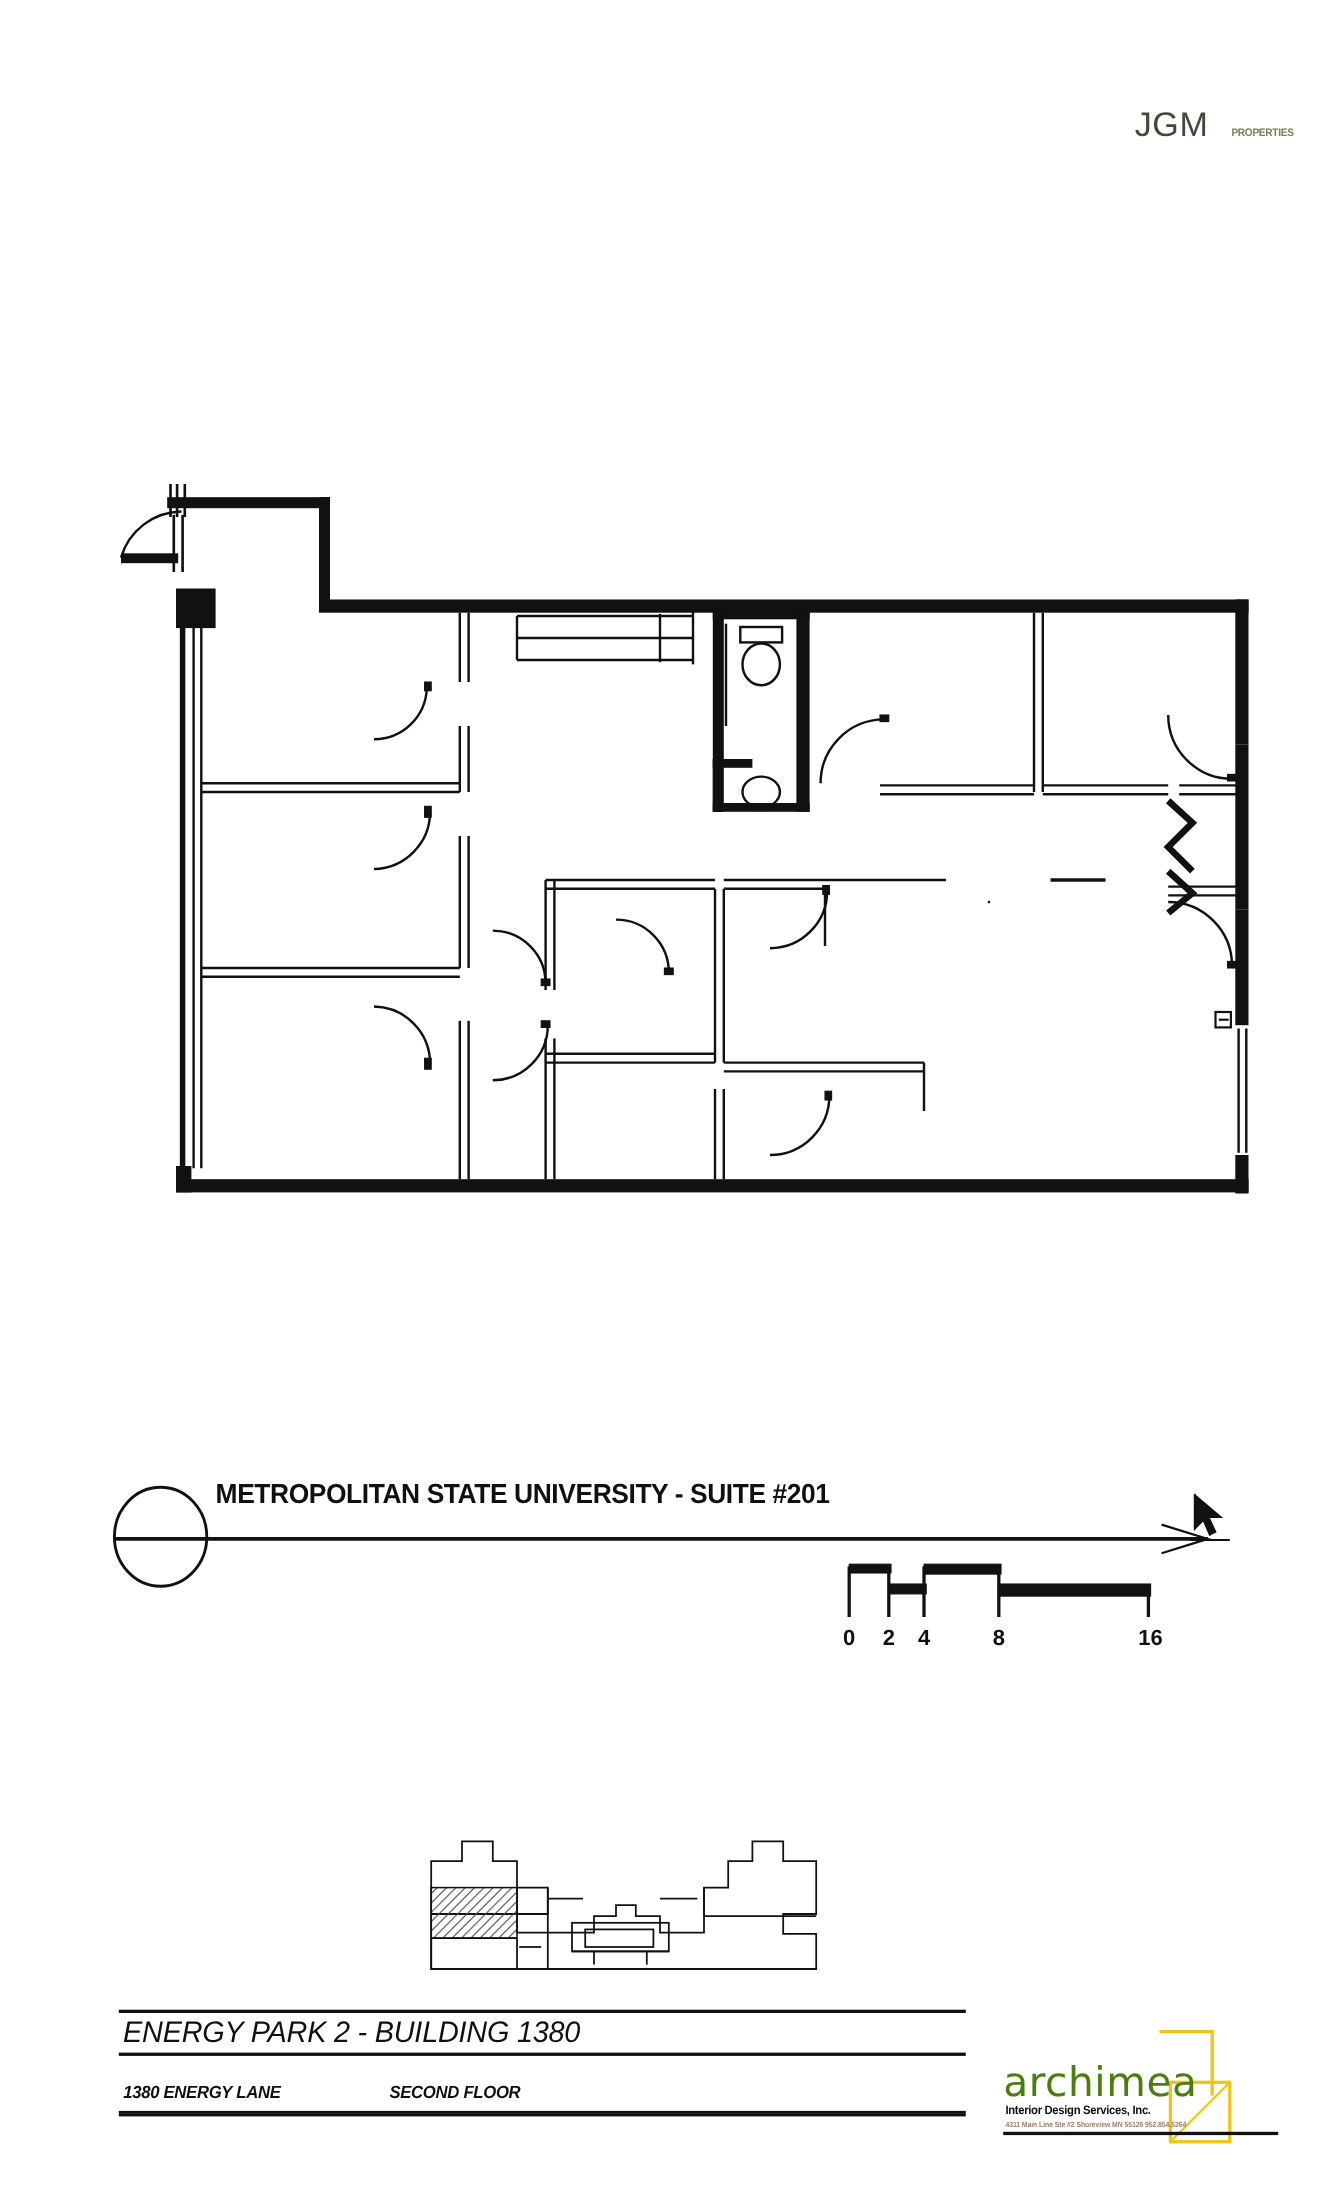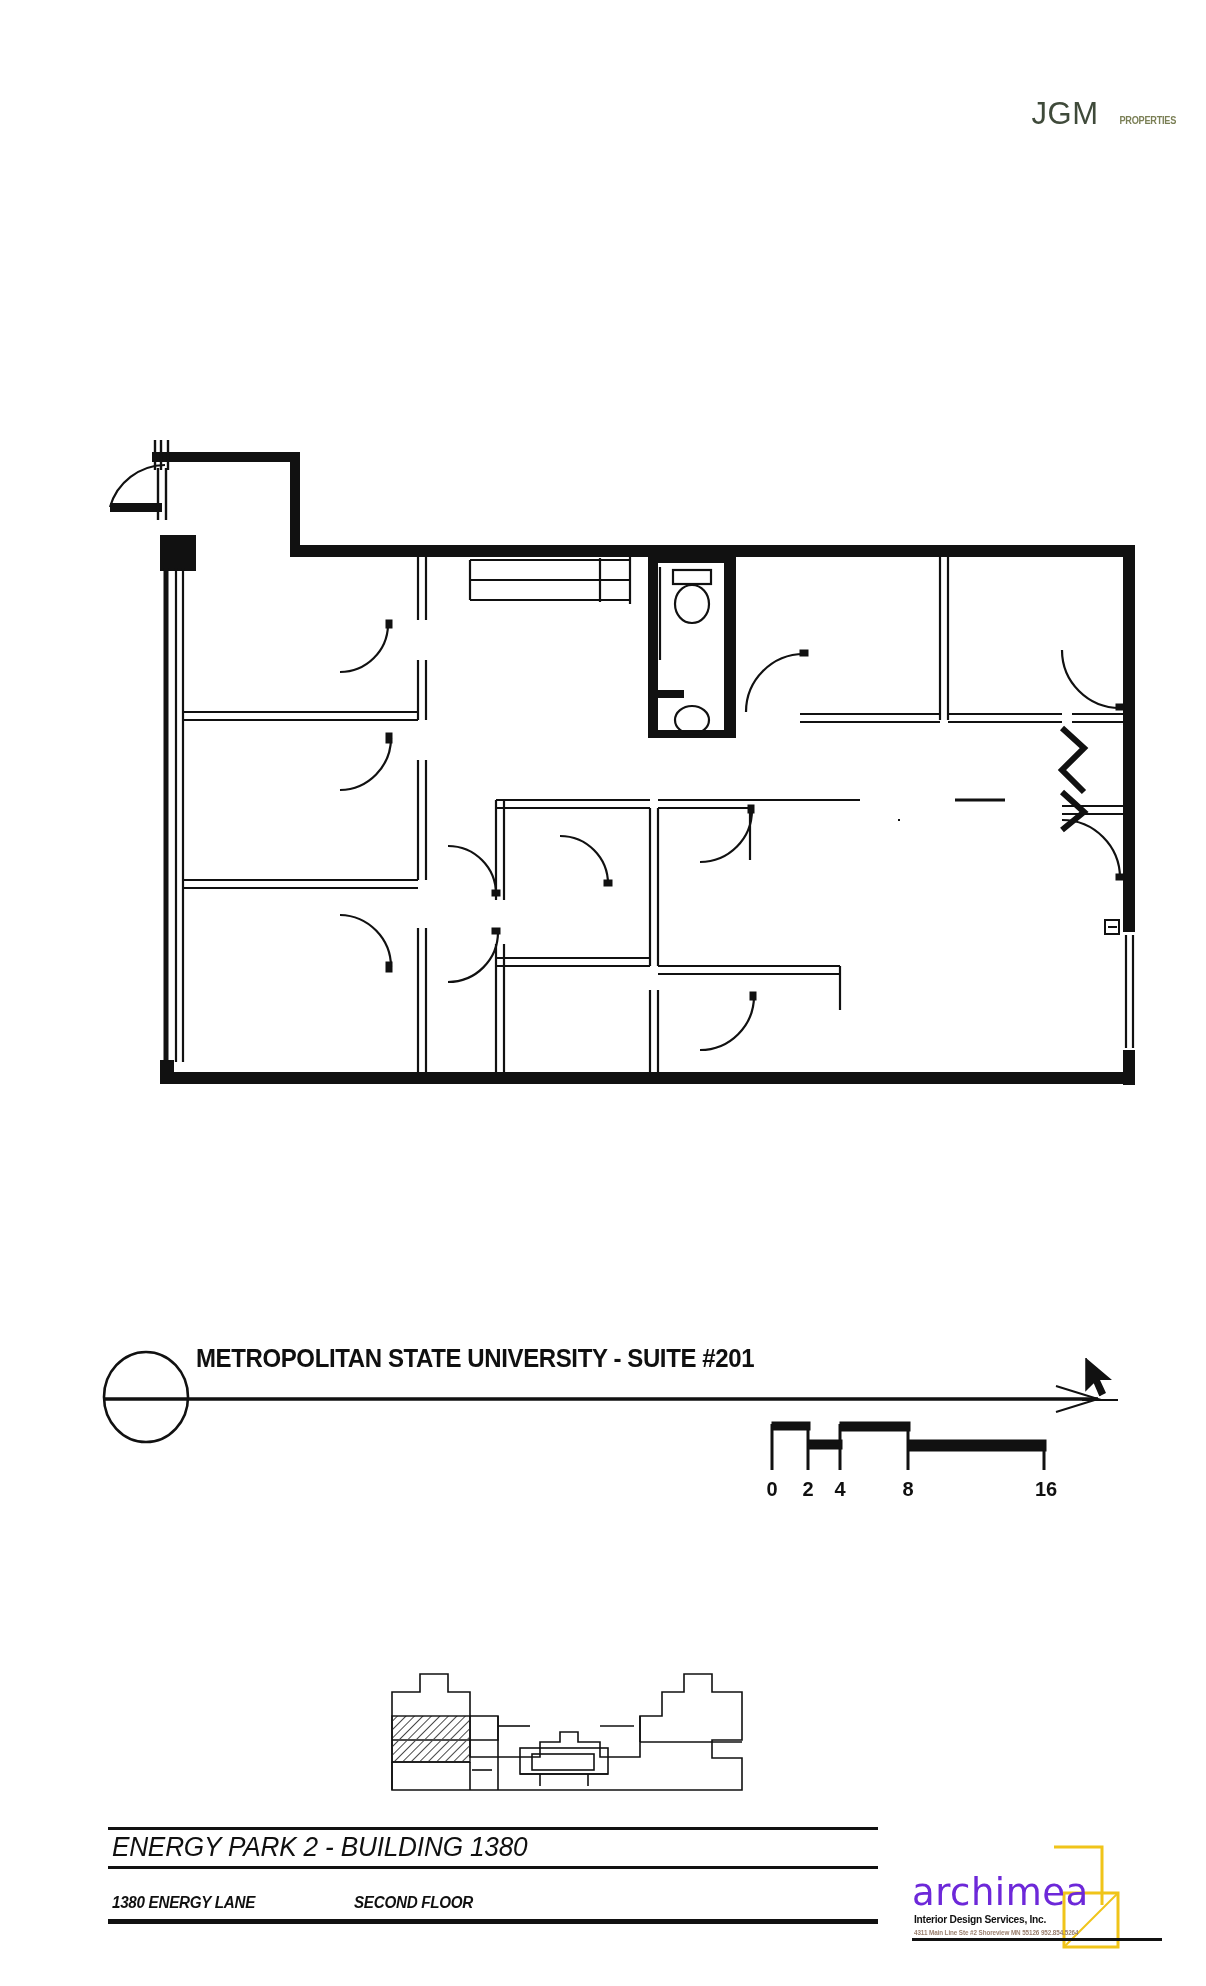--- a/index.html
+++ b/index.html
@@ -142,21 +142,21 @@
     width: 250px;
     height: 110px;
   }
   #archimea-logo .arch-word {
     position: absolute;
     left: 0px;
     top: 26px;
     font-size: 37px;
     font-weight: 400;
     letter-spacing: 0.5px;
-    color: #6d28d9;
+    color: #4d7c0f;
     font-family: "DejaVu Sans", sans-serif;
   }
   #archimea-logo .arch-tag {
     position: absolute;
     left: 2px;
     top: 68px;
     font-size: 11px;
     font-weight: 700;
     letter-spacing: -0.3px;
     color: #111;

